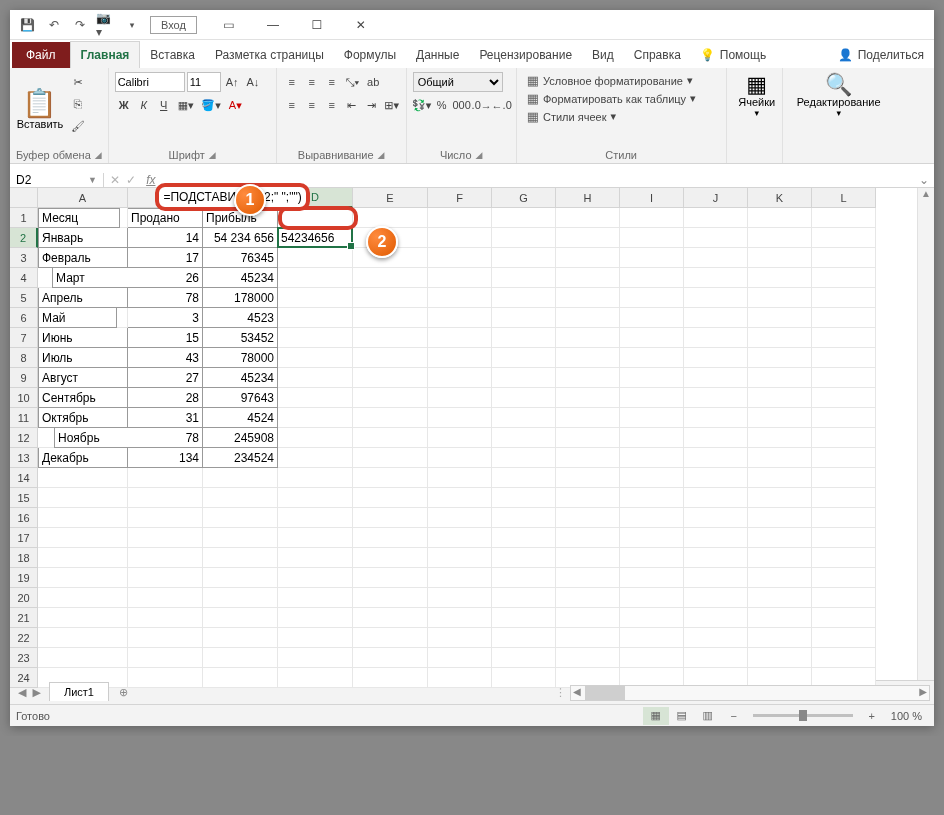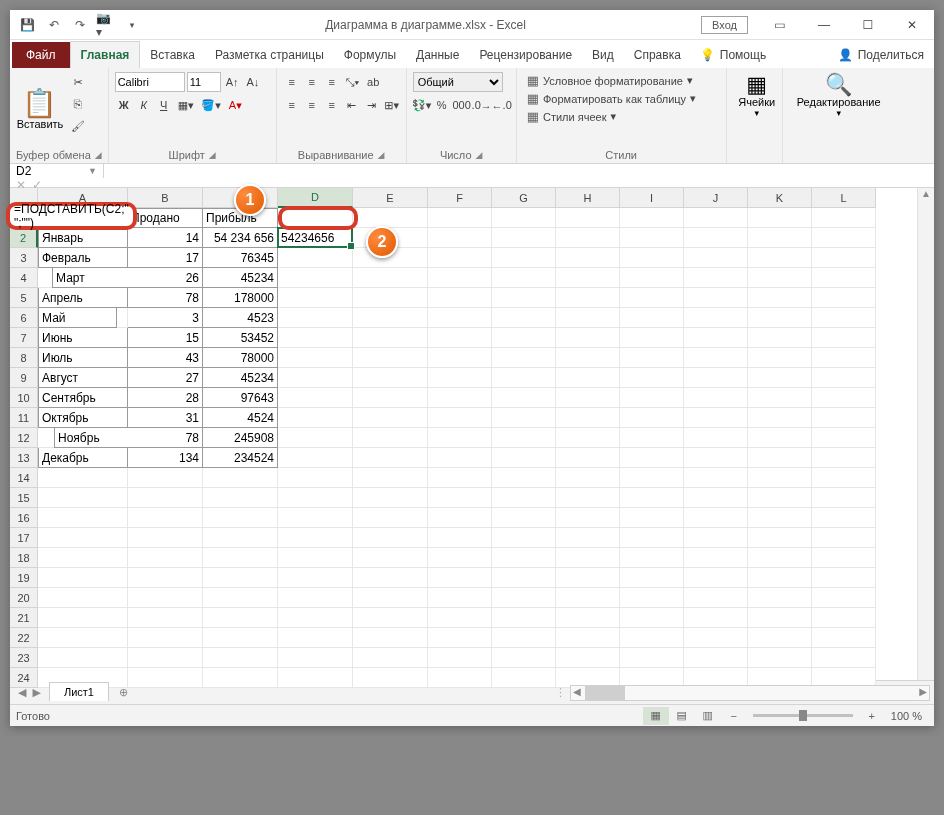--- a/index.html
+++ b/index.html
@@ -31,21 +31,21 @@
 .col { display: flex; flex-direction: column; gap: 2px; }
 .row { display: flex; gap: 2px; align-items: center; }
 .btn-small { min-width: 18px; height: 20px; display: flex; align-items: center; justify-content: center; border: 1px solid transparent; cursor: pointer; padding: 0 2px; color: #444; }
 .big-btn { display: flex; flex-direction: column; align-items: center; justify-content: center; width: 48px; cursor: pointer; padding: 2px; }
 .big-icon { font-size: 28px; line-height: 1; }
 .styles-btn { padding: 1px 4px; font-size: 11px; display: flex; align-items: center; gap: 4px; cursor: pointer; white-space: nowrap; color: #444; }
 .styles-icon { font-size: 13px; color: #666; }
 .launcher { font-size: 9px; color: #888; cursor: pointer; }
 
 
-.fx-row { height: 24px; display: flex; align-items: flex-start; border-bottom: 1px solid #d4d4d4; font-size: 12px; position: relative; flex-direction: column; }
+.fx-row { height: 24px; display: flex; align-items: flex-end; border-bottom: 1px solid #d4d4d4; font-size: 12px; position: relative; }
 .name-box { width: 94px; border-right: 1px solid #d4d4d4; display: flex; align-items: center; padding: 0 6px; justify-content: space-between; }
 .name-box .dd { color: #888; font-size: 9px; }
 .fx-btns { display: flex; align-items: center; gap: 6px; padding: 0 6px; color: #b4b4b4; }
 .fx-label { font-style: italic; color: #888; padding: 0 4px; display: flex; align-items: center; text-decoration: underline; }
 .fx-input-wrap { flex: 1; position: relative; display: flex; align-items: center; }
 .formula-highlight { position: absolute; left: -4px; top: -4px; padding: 1px 4px; border: 4px solid #d63b29; border-radius: 10px; background: #fff; height: 28px; display: flex; align-items: center; z-index: 5; }
 .fx-expand { width: 20px; display: flex; align-items: center; justify-content: center; color: #888; cursor: pointer; }
 
 
 .grid-area { display: flex; height: 492px; position: relative; background: #fff; }
@@ -97,21 +97,20 @@
 <div class="window">
 
   <div class="titlebar">
     <div class="qat">
       <span class="icon-btn">💾</span>
       <span class="icon-btn">↶</span>
       <span class="icon-btn">↷</span>
       <span class="icon-btn">📷▾</span>
       <span class="icon-btn" style="font-size:9px;">▾</span>
     </div>
-    <div class="title-center">Диаграмма в диаграмме.xlsx - Excel</div>
     <div class="title-right">
       <div class="signin-btn">Вход</div>
       <div class="win-btn">▭</div>
       <div class="win-btn">—</div>
       <div class="win-btn">☐</div>
       <div class="win-btn win-close">✕</div>
     </div>
   </div>
 
   <div class="ribbon-tabs">

